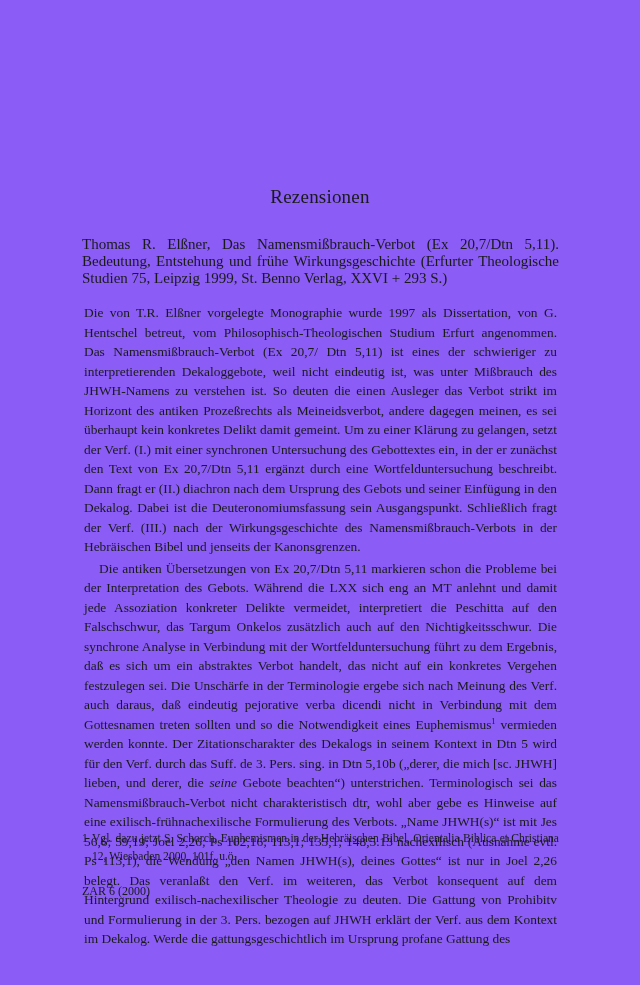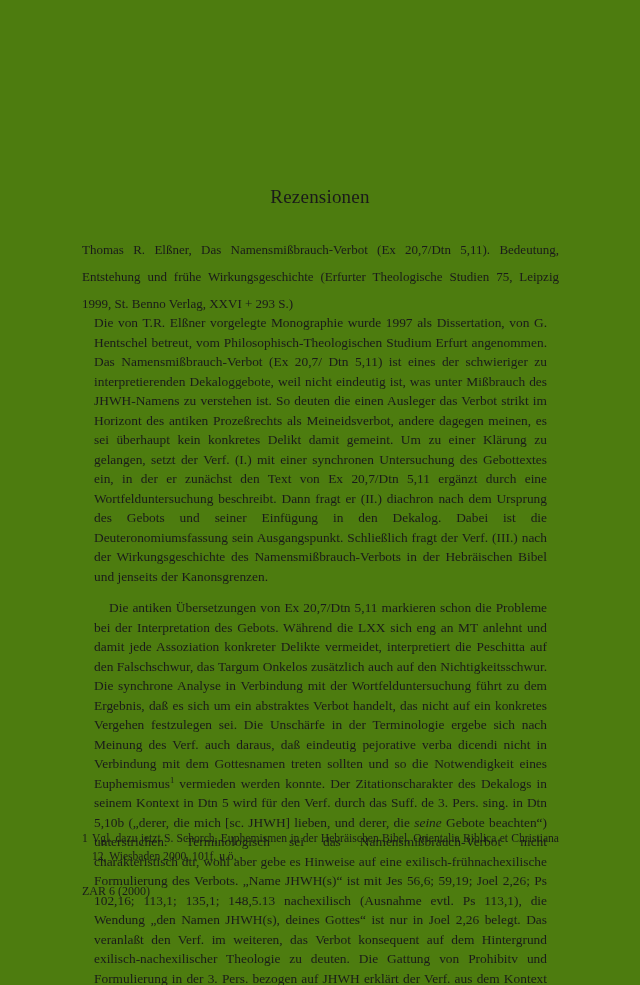--- a/index.html
+++ b/index.html
@@ -1,25 +1,25 @@
 <!DOCTYPE html>
 <html><head>
 <meta charset="utf-8">
 <style>
   html, body { margin: 0; padding: 0; background: #ffffff; }
   body { width: 640px; height: 985px; position: relative; overflow: hidden;
          font-family: "Liberation Serif", "DejaVu Serif", serif; color: #1a1a1a; }
-  .page { position: absolute; left: 0; top: 0; width: 640px; height: 985px; background: #4d7c0f; }
+  .page { position: absolute; left: 0; top: 0; width: 640px; height: 985px; background: #8b5cf6; }
   .section-title { position: absolute; top: 186px; left: 0; width: 640px; text-align: center;
                    font-size: 19px; letter-spacing: 0.2px; color: #1a1a1a; }
   .biblio { position: absolute; top: 236px; left: 82px; width: 477px;
-            font-size: 13px; line-height: 27px; text-align: justify; }
+            font-size: 15px; line-height: 17px; text-align: justify; }
   .body { position: absolute; top: 301px; left: 82px; width: 477px;
           font-size: 13.4px; line-height: 19.5px; text-align: justify; }
-  .body p { margin: 12px; }
+  .body p { margin: 2px; }
   .body p.indent { text-indent: 15px; }
   .body em { font-style: italic; }
   sup.fnref { font-size: 8.5px; vertical-align: 5px; line-height: 0; }
   .footnote { position: absolute; top: 830px; left: 82px; width: 477px;
               font-size: 11.6px; line-height: 17.5px; }
   .footnote .fnnum { position: absolute; left: 0; top: 0; }
   .footnote .fntext { margin-left: 10px; text-align: justify; display: block; }
   .footer { position: absolute; top: 884px; left: 82px; font-size: 12px; font-family: Liberation Serif, serif; }
 </style>
 </head>

